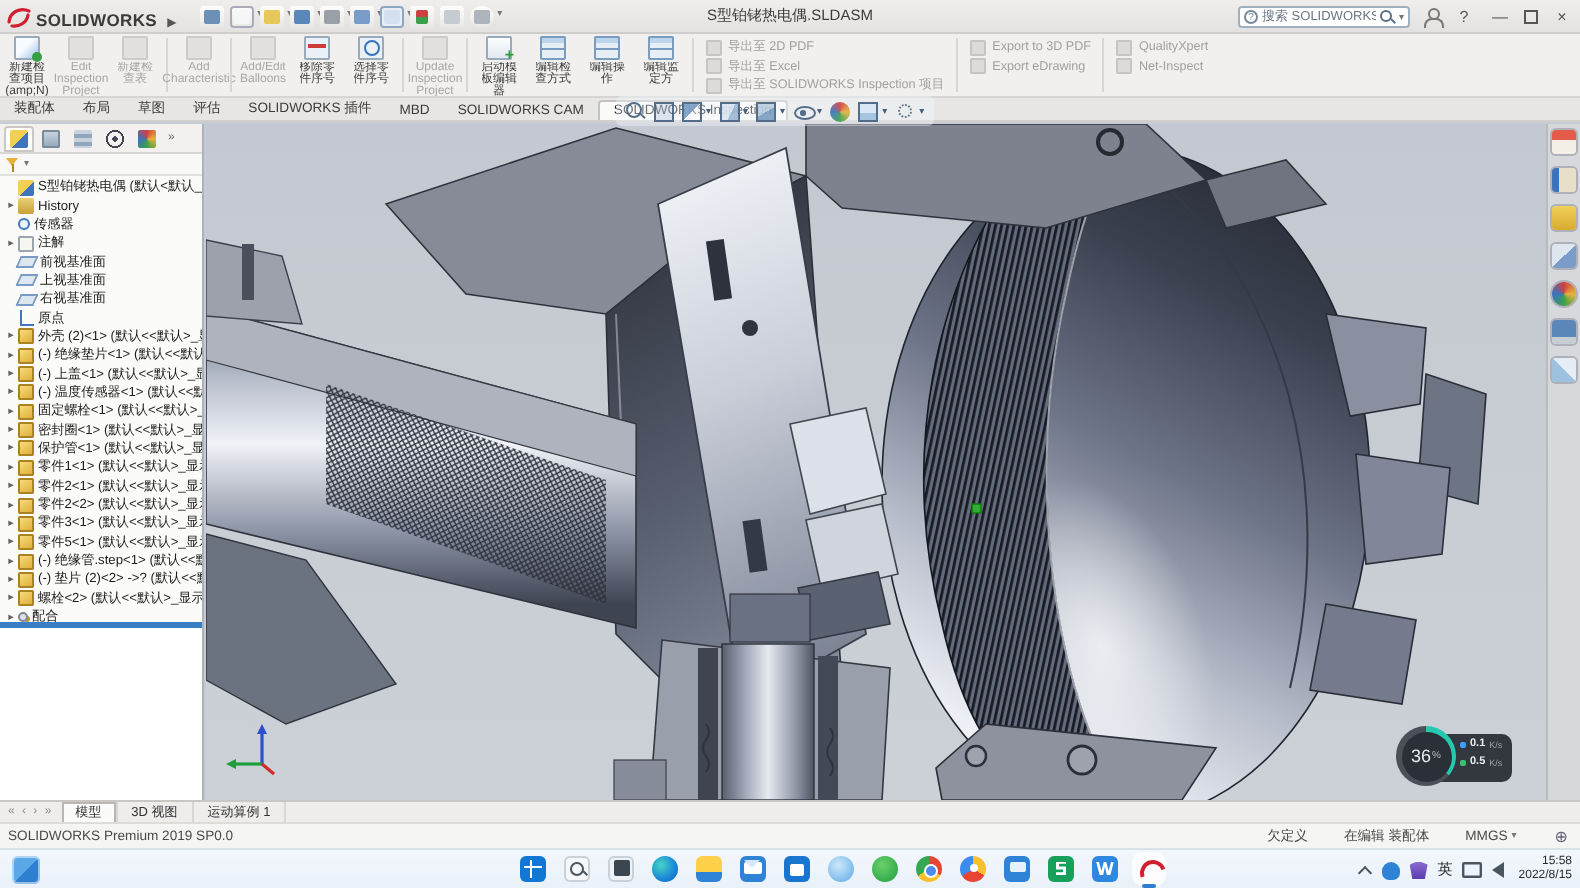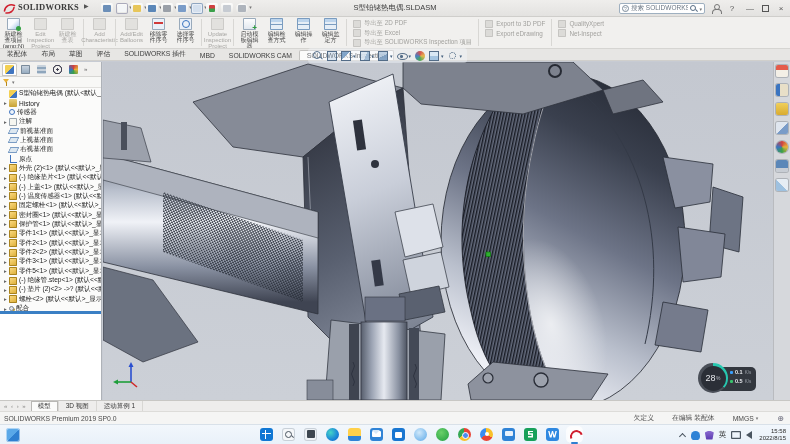--- a/index.html
+++ b/index.html
@@ -3,21 +3,21 @@
 <meta charset="utf-8">
 <style>
   html,body{margin:0;padding:0;background:#888;}
   #app{position:relative;width:790px;height:444px;overflow:hidden;
        font-family:"Liberation Sans","DejaVu Sans",sans-serif;
        background:#c7cbd3;-webkit-font-smoothing:antialiased;}
   
   .titlebar{position:absolute;left:0;top:0;width:790px;height:17px;
     background:linear-gradient(#efeeec,#e3e2e0);border-bottom:1px solid #cfcecb;
     display:flex;align-items:center;z-index:60;}
-  .logo{display:flex;align-items:flex-start;margin-left:3px;font-family:Liberation Serif, serif;}
+  .logo{display:flex;align-items:flex-end;margin-left:3px;}
   .logo-text{font-size:8.5px;font-weight:bold;color:#3a3a3a;letter-spacing:.2px;margin-left:2px;}
   .logo-arrow{font-size:6px;color:#555;margin:0 4px 0 5px;}
   .qa{display:flex;align-items:center;gap:3px;margin-left:8px;}
   .qa-ic{width:12px;height:11px;border-radius:2px;position:relative;background:linear-gradient(#fdfdfc,#e6e6e3);}
   .qa-ic::after{content:"";position:absolute;inset:2px;border-radius:1px;background:var(--c,#b9bec6);}
   .qa-home{--c:#6c8fb8}.qa-new{--c:#f4f6f8;box-shadow:inset 0 0 0 1px #aab}.qa-open{--c:#e7c65a}
   .qa-save{--c:#5b87b8}.qa-print{--c:#9aa0a8}.qa-undo{--c:#7a9cc8}
   .qa-select{box-shadow:inset 0 0 0 1px #8fa6c0;background:#e8eef6;--c:#d4e0ee}
   .qa-rebuild{--c:transparent}
   .qa-rebuild::after{background:linear-gradient(#d04040 45%,#3aa04a 55%);inset:2px 3px;}
@@ -640,21 +640,21 @@
       <path d="M18,2 L15.5,7 L20.5,7 Z" fill="#2a4fd0"></path>
       <line x1="18" y1="22" x2="4" y2="22" stroke="#1e9e3a" stroke-width="1.6"></line>
       <path d="M0,22 L5,19.5 L5,24.5 Z" fill="#1e9e3a"></path>
       <line x1="18" y1="22" x2="24" y2="27" stroke="#d02a2a" stroke-width="1.6"></line>
     </svg>
 
     <div class="perf" data-interactable="true">
       <div class="perf-pill" data-interactable="false"></div>
       <div class="perf-circle" data-interactable="true">
         <div class="inner">
-          <span data-interactable="false">28</span>
+          <span data-interactable="false">36</span>
           <span class="unit" data-interactable="false">%</span>
         </div>
       </div>
       <div class="perf-rows" id="perfrows" data-interactable="false">
           <div class="perf-row" data-interactable="false">
             <span class="perf-dot" data-interactable="false" style="background: rgb(58, 160, 255);"></span>
             <span class="perf-val" data-interactable="false">0.1</span>
             <span class="perf-unit" data-interactable="false">K/s</span>
           </div>
           <div class="perf-row" data-interactable="false">

